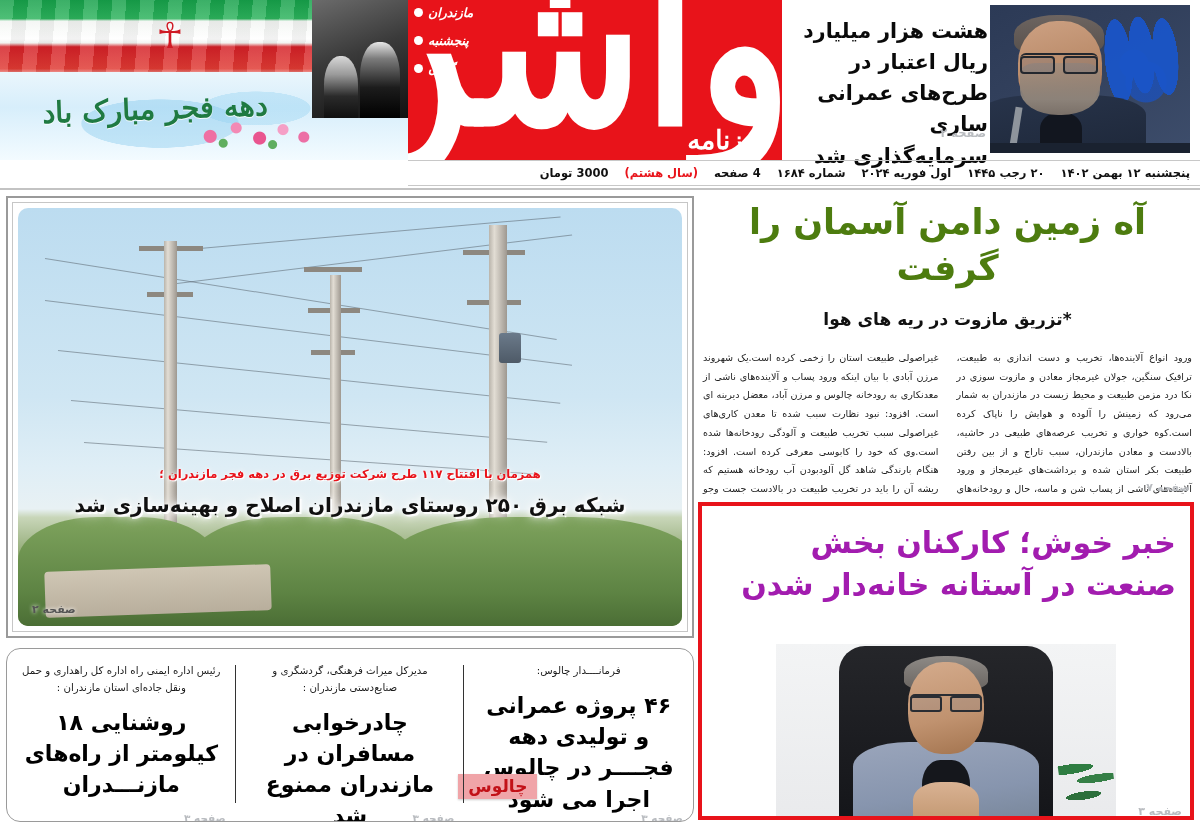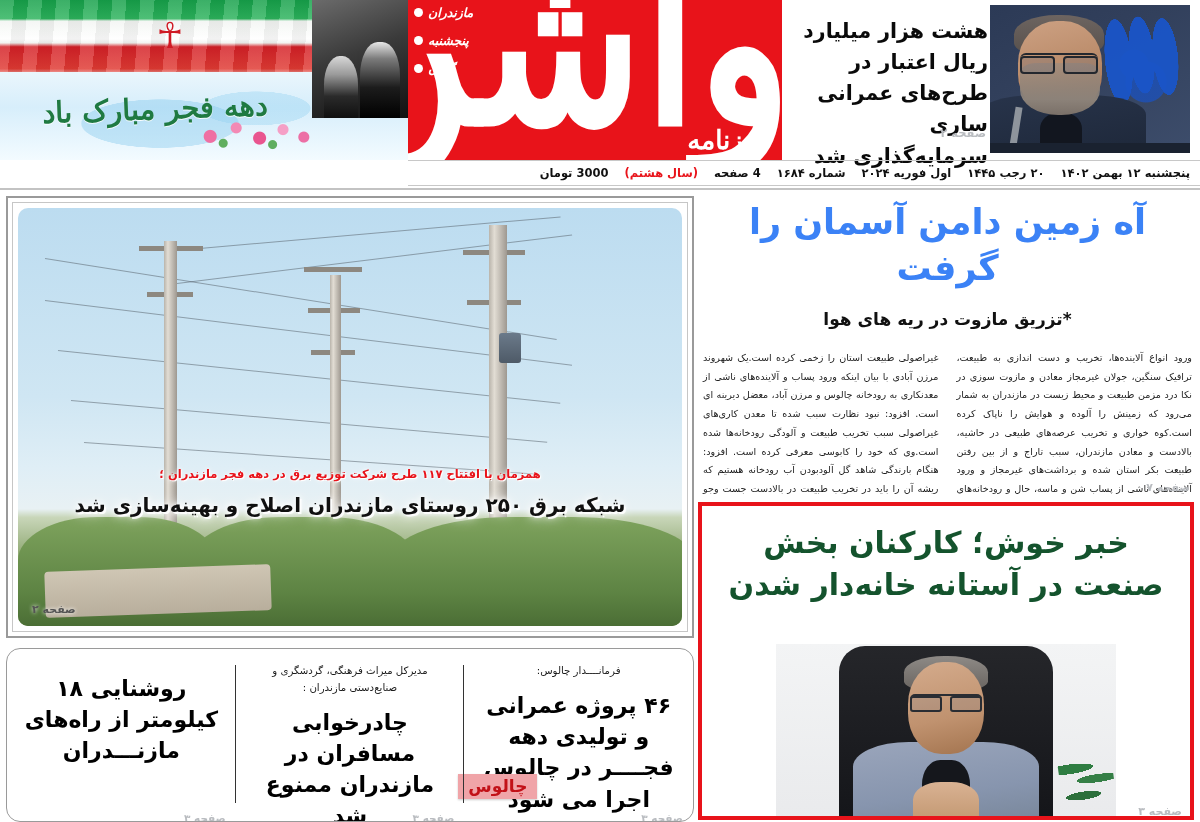--- a/index.html
+++ b/index.html
@@ -192,21 +192,21 @@
   .ds-items { display:flex; gap:16px; align-items:center; }
 
   .rule-under {
     position:absolute; left:0; top:188px; width:1200px; height:2px; background:#c3c3c3;
   }
 
   
   .lead { position:absolute; right:0; top:196px; width:505px; height:300px; padding:0 8px; }
   .lead-title {
     direction:rtl; text-align:center;
-    font-size:35px; font-weight:bold; color:#3b82f6; line-height:1.3;
+    font-size:35px; font-weight:bold; color:#4d7c0f; line-height:1.3;
     margin-top:4px; letter-spacing:-.5px;
   }
   .lead-sub {
     direction:rtl; text-align:center;
     font-size:17px; font-weight:bold; color:#111; margin-top:18px;
   }
   .lead-cols {
     margin-top:20px; display:flex; gap:18px; direction:rtl;
   }
   .lead-col {
@@ -217,23 +217,23 @@
     position:absolute; right:10px; bottom:2px;
     font-size:11px; font-weight:bold; color:#b9bcc0;
   }
 
   
   .boxstory {
     position:absolute; right:6px; top:502px; width:496px; height:318px;
     border:4px solid #e8131a; background:#fff; overflow:hidden;
   }
   .box-head {
-    direction:rtl; text-align:center;
+    direction:rtl; text-align:right;
     margin:16px 14px 0;
-    font-size:30px; font-weight:bold; color:#14532d; line-height:1.4;
+    font-size:30px; font-weight:bold; color:#a21caf; line-height:1.4;
     letter-spacing:-.4px;
   }
   .box-photo {
     position:absolute; left:74px; right:74px; top:138px; height:180px;
     background:linear-gradient(180deg,#f3f4f5 0%,#e9eaec 100%);
     overflow:hidden;
   }
   .bx-chair {
     position:absolute; left:50%; top:2px; transform:translateX(-50%);
     width:214px; height:176px; border-radius:26px 26px 0 0;
@@ -500,18 +500,19 @@
       <div class="brief-head">۴۶ پروژه عمرانی و تولیدی دهه فجــــر در چالوس اجرا می شود</div>
       <div class="chalus-tag">چالوس</div>
       <div class="brief-page">صفحه ۳</div>
     </div>
     <div class="brief">
       <div class="brief-kicker">مدیرکل میراث فرهنگی، گردشگری و صنایع‌دستی مازندران :</div>
       <div class="brief-head">چادرخوابی مسافران در مازندران ممنوع شد</div>
       <div class="brief-page">صفحه ۳</div>
     </div>
     <div class="brief">
+      <div class="brief-kicker">رئیس اداره ایمنی راه اداره کل راهداری و حمل ونقل جاده‌ای استان مازندران :</div>
       <div class="brief-head">روشنایی ۱۸ کیلومتر از راه‌های مازنـــدران</div>
       <div class="brief-page">صفحه ۳</div>
     </div>
   </div>
 
 </div>
 
 </body></html>

